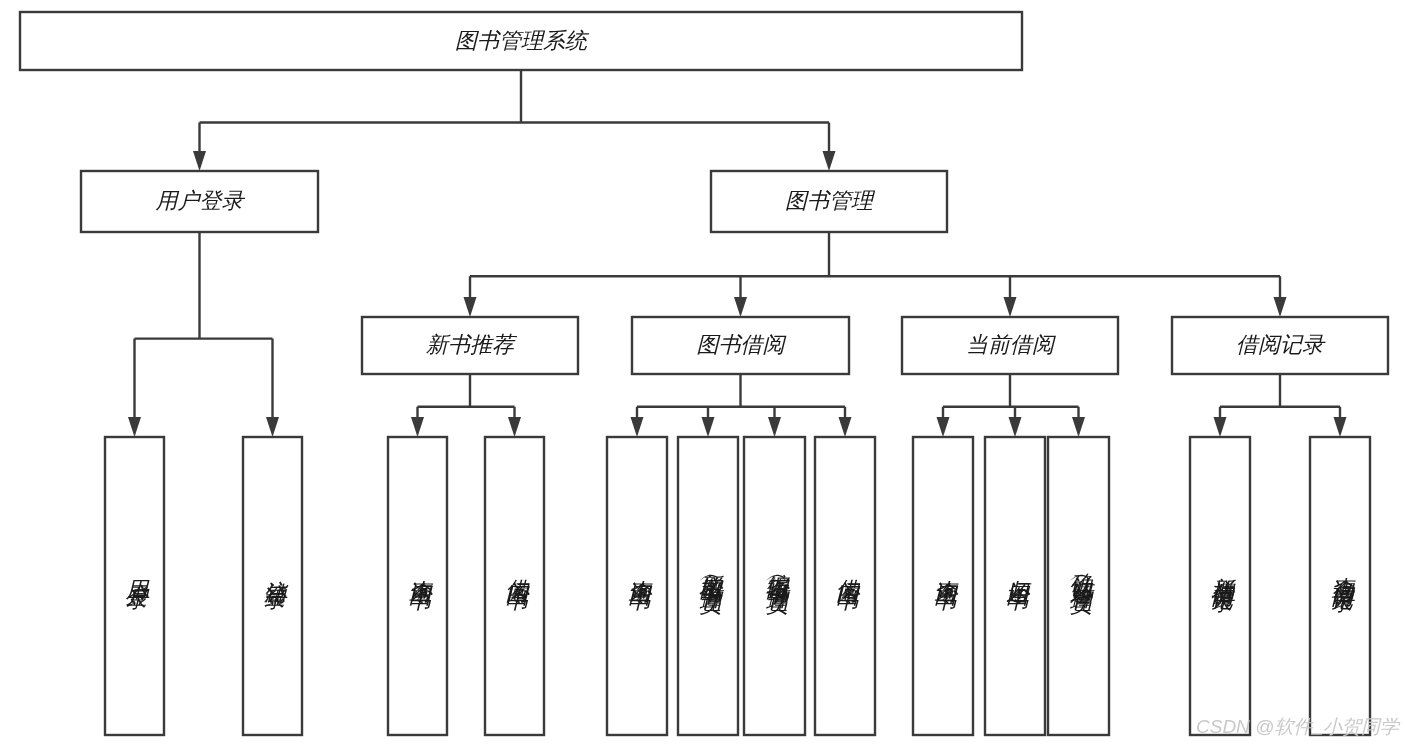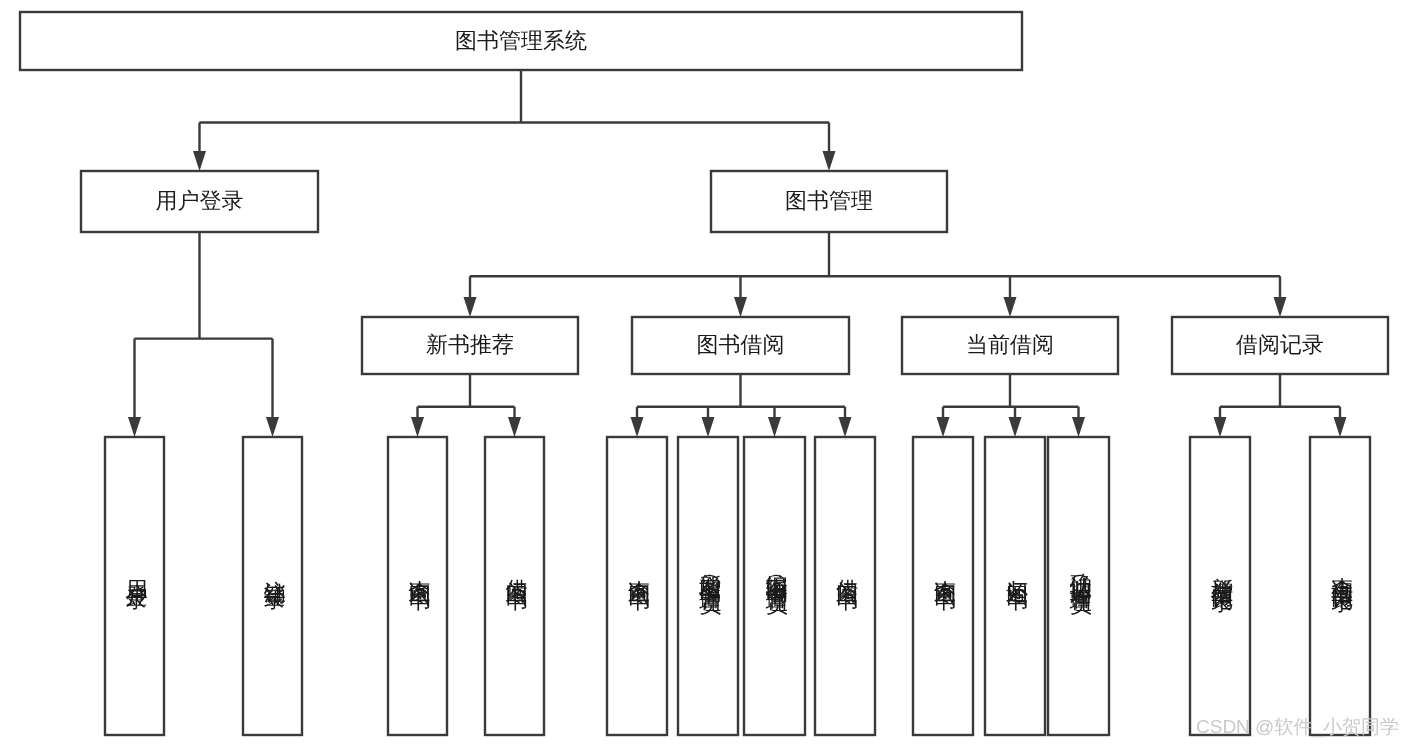--- a/index.html
+++ b/index.html
@@ -9,20 +9,21 @@
   }
   body {
     font-family: "Liberation Sans", "DejaVu Sans", sans-serif;
   }
   #diagram-root {
     position: relative;
     width: 1405px;
     height: 747px;
     background: #ffffff;
     overflow: hidden;
+    font-style: italic;
   }
   svg.diagram-canvas {
     position: absolute;
     top: 0;
     left: 0;
     width: 1405px;
     height: 747px;
     display: block;
   }
   .node-box {

